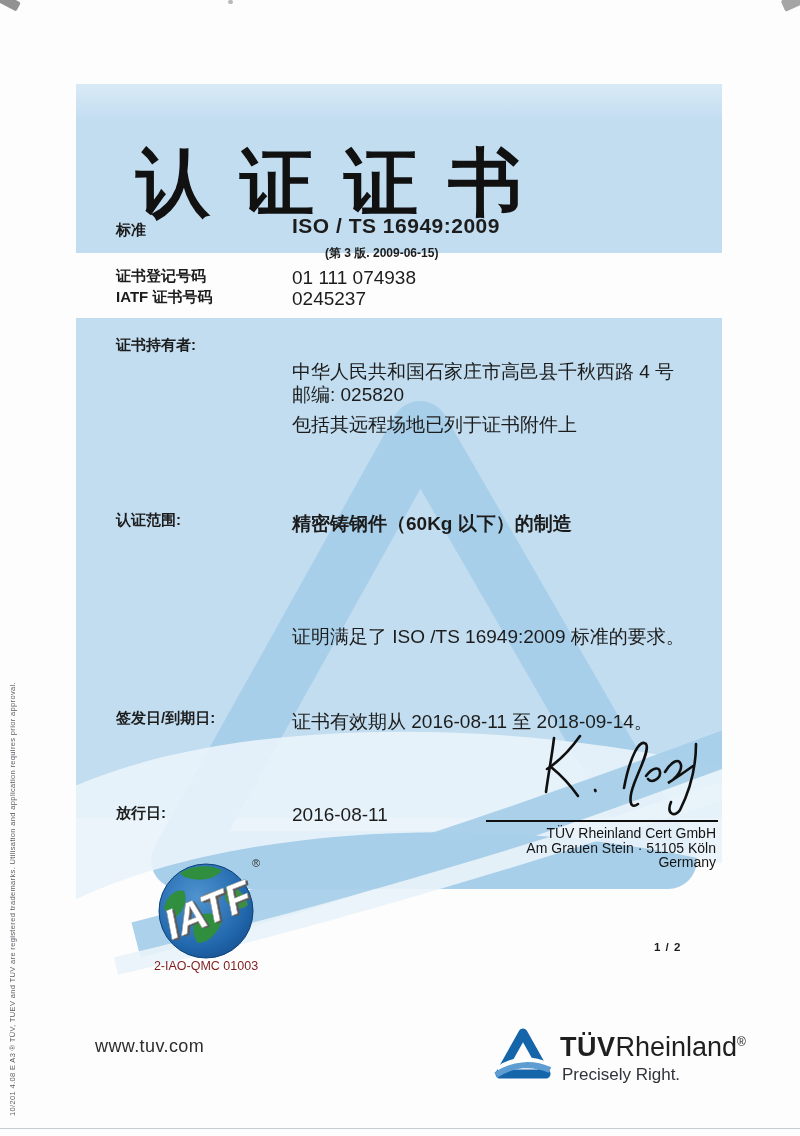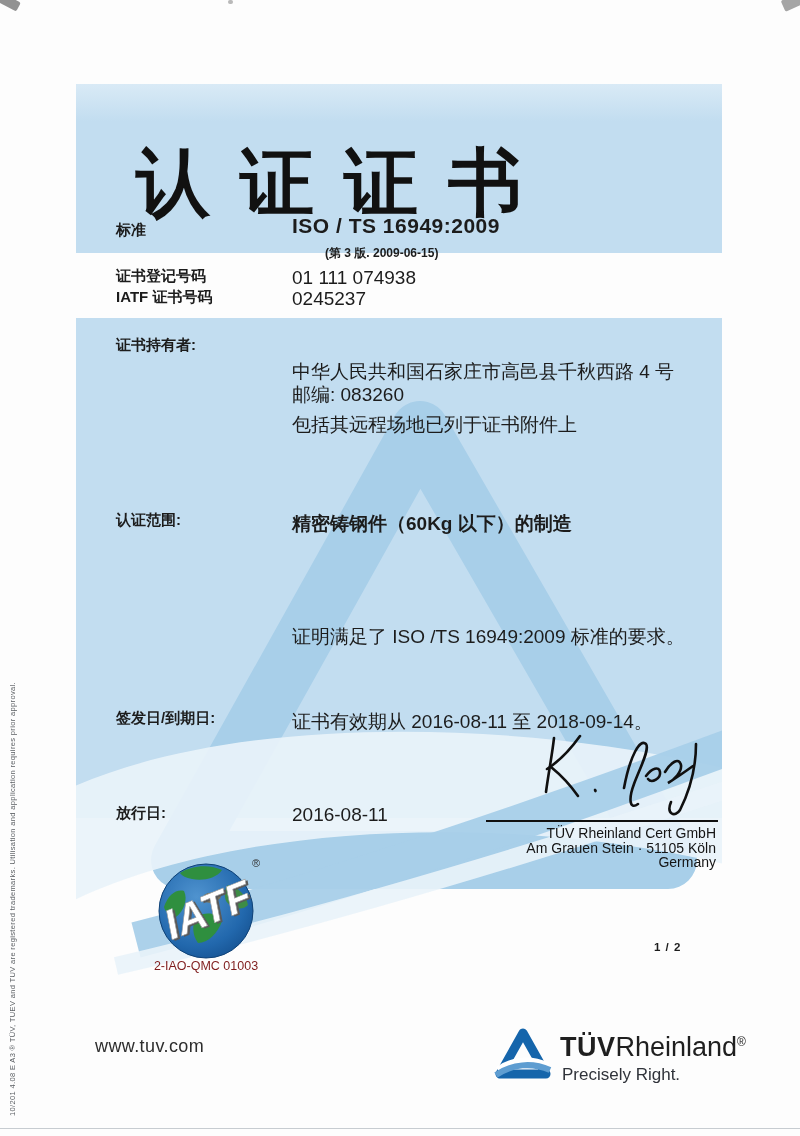--- a/index.html
+++ b/index.html
@@ -84,21 +84,21 @@
 
   <svg class="watermark" viewBox="0 0 646 674" aria-hidden="true">
     <path d="M344,112 L104,542 L592,542 Z" fill="none" stroke="var(--watermark-blue)" stroke-width="58" stroke-linejoin="round"></path>
     <path d="M-10,472 C150,398 430,398 656,452 L656,548 C430,492 150,506 -10,586 Z" fill="var(--swoosh-white)" opacity="0.92"></path>
     <path d="M60,622 C230,578 430,512 656,428" fill="none" stroke="var(--watermark-blue)" stroke-width="36" opacity="0.95"></path>
     <path d="M40,648 C220,606 420,548 656,470" fill="none" stroke="var(--swoosh-white)" stroke-width="18" opacity="0.9"></path>
   </svg>
 
   <div class="lbl" style="top:18px;">证书持有者:</div>
   <div class="val" style="top:41px;">中华人民共和国石家庄市高邑县千秋西路 4 号</div>
-  <div class="val" style="top:64px;">邮编: 083260</div>
+  <div class="val" style="top:64px;">邮编: 025820</div>
   <div class="val" style="top:94px;">包括其远程场地已列于证书附件上</div>
 
   <div class="lbl" style="top:193px;">认证范围:</div>
   <div class="val b" style="top:193px;">精密铸钢件（60Kg 以下）的制造</div>
 
   <div class="val" style="top:306px;">证明满足了 ISO /TS 16949:2009 标准的要求。</div>
 
   <div class="lbl" style="top:391px;">签发日/到期日:</div>
   <div class="val" style="top:391px;">证书有效期从 2016-08-11 至 2018-09-14。</div>
 

